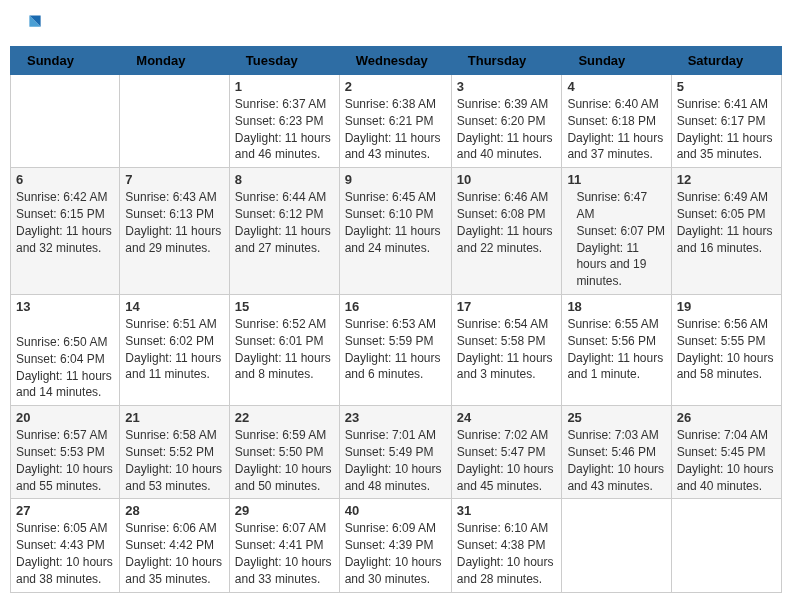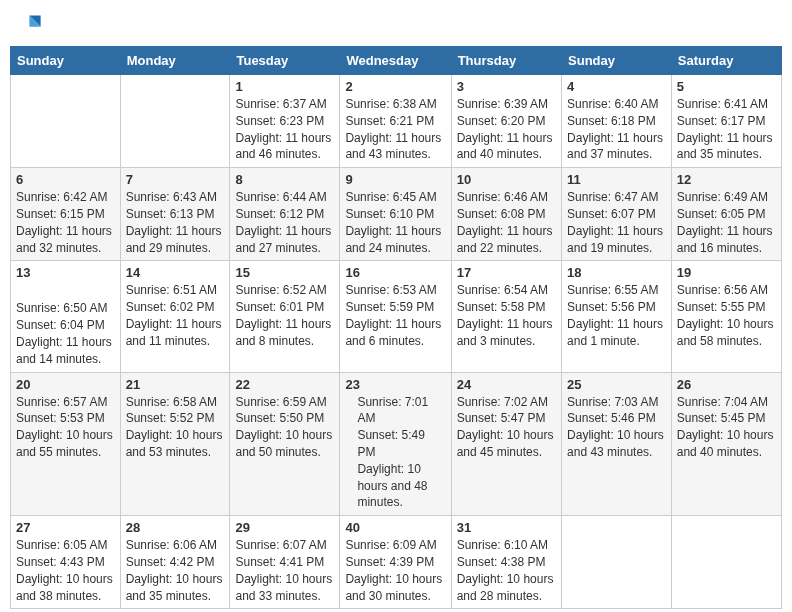--- a/index.html
+++ b/index.html
@@ -53,23 +53,23 @@
       font-size: 15px;
       color: #333;
     }
     .calendar {
       width: 100%;
       border-collapse: collapse;
       border: 1px solid #ccc;
     }
     .calendar th {
       background-color: #2e6da4;
-      color: #ffffff;
+      color: #000000;
       text-align: left;
-      padding: 6px 6px;
+      padding: 6px 16px;
       font-size: 13px;
       font-weight: bold;
       border: 1px solid #2e6da4;
     }
     .calendar td {
       vertical-align: top;
       padding: 4px 5px;
       border: 1px solid #ccc;
       font-size: 10.5px;
       color: #333;
@@ -192,21 +192,21 @@
 Daylight: 11 hours and 24 minutes.</div>
         </td>
         <td>
           <span class="day-number">10</span>
           <div class="day-info" style="white-space: pre-line;">Sunrise: 6:46 AM
 Sunset: 6:08 PM
 Daylight: 11 hours and 22 minutes.</div>
         </td>
         <td>
           <span class="day-number">11</span>
-          <div class="day-info" style="white-space: pre-line;">Sunrise: 6:47 AM
+          <div class="day-info" style="white-space: pre-line; margin-left: 9px;">Sunrise: 6:47 AM
 Sunset: 6:07 PM
 Daylight: 11 hours and 19 minutes.</div>
         </td>
         <td>
           <span class="day-number">12</span>
           <div class="day-info" style="white-space: pre-line;">Sunrise: 6:49 AM
 Sunset: 6:05 PM
 Daylight: 11 hours and 16 minutes.</div>
         </td>
       </tr>
@@ -268,21 +268,21 @@
 Daylight: 10 hours and 53 minutes.</div>
         </td>
         <td>
           <span class="day-number">22</span>
           <div class="day-info" style="white-space: pre-line;">Sunrise: 6:59 AM
 Sunset: 5:50 PM
 Daylight: 10 hours and 50 minutes.</div>
         </td>
         <td>
           <span class="day-number">23</span>
-          <div class="day-info" style="white-space: pre-line; margin-left: 12px;">Sunrise: 7:01 AM
+          <div class="day-info" style="white-space: pre-line;">Sunrise: 7:01 AM
 Sunset: 5:49 PM
 Daylight: 10 hours and 48 minutes.</div>
         </td>
         <td>
           <span class="day-number">24</span>
           <div class="day-info" style="white-space: pre-line;">Sunrise: 7:02 AM
 Sunset: 5:47 PM
 Daylight: 10 hours and 45 minutes.</div>
         </td>
         <td>

